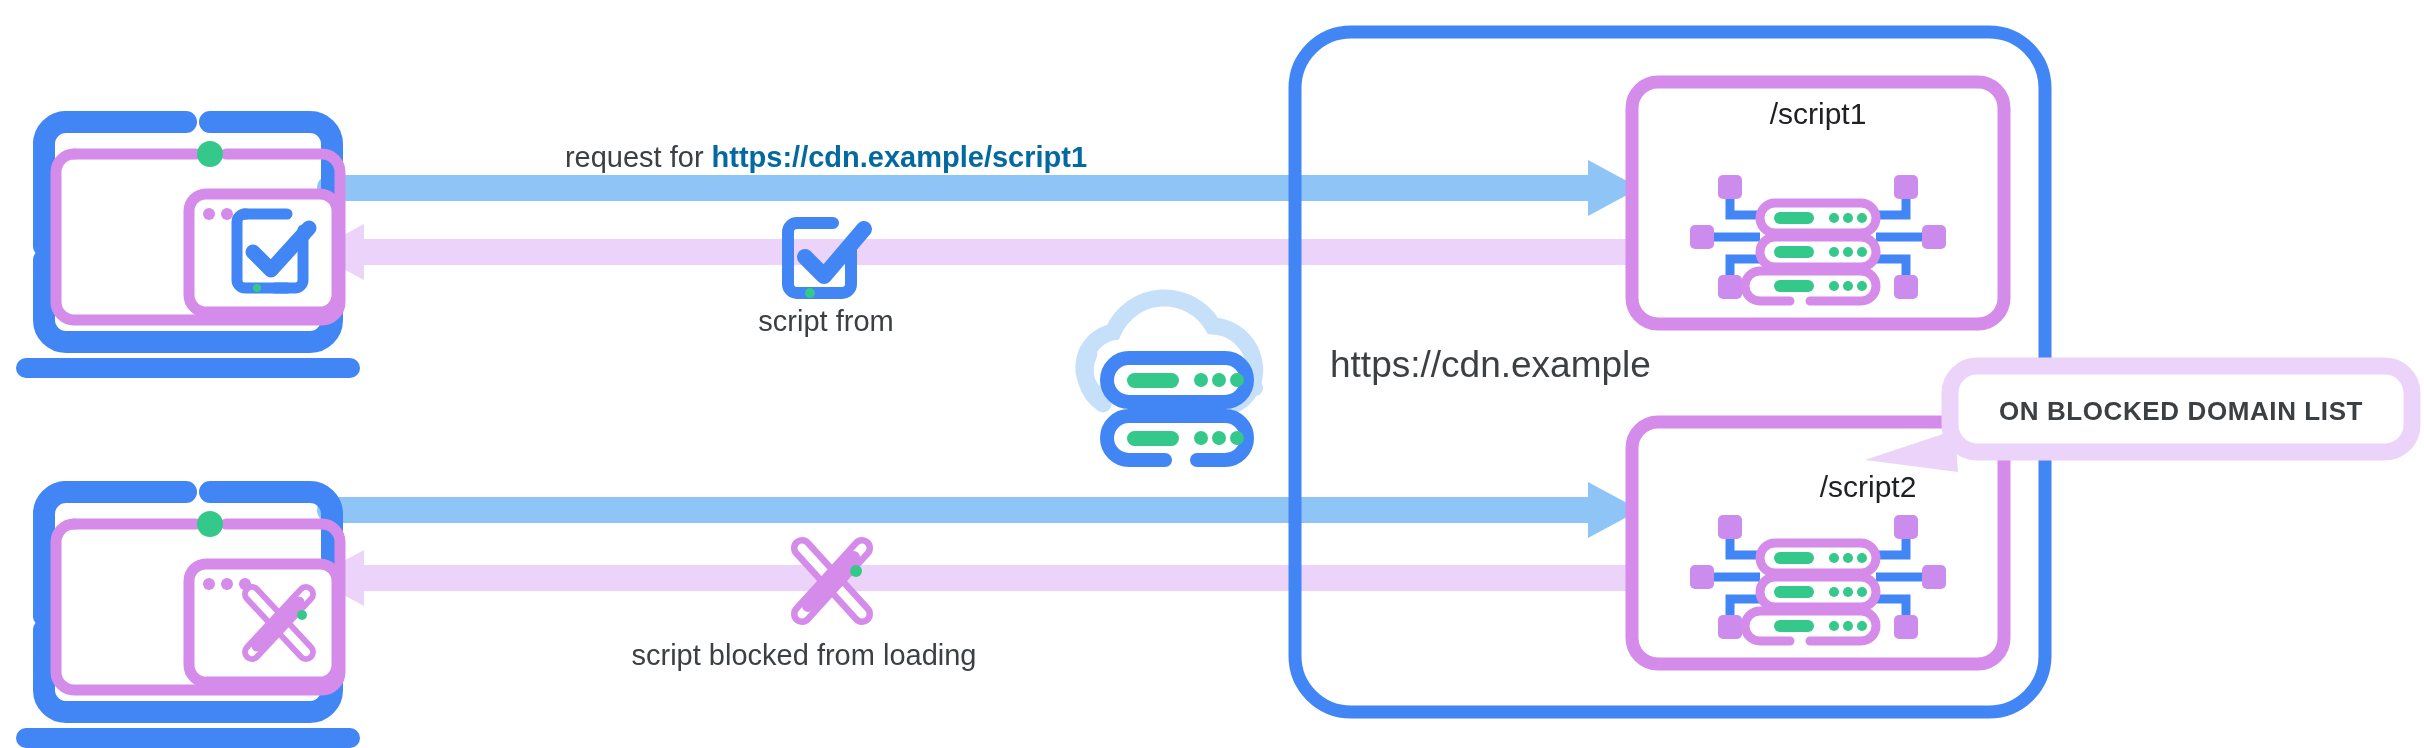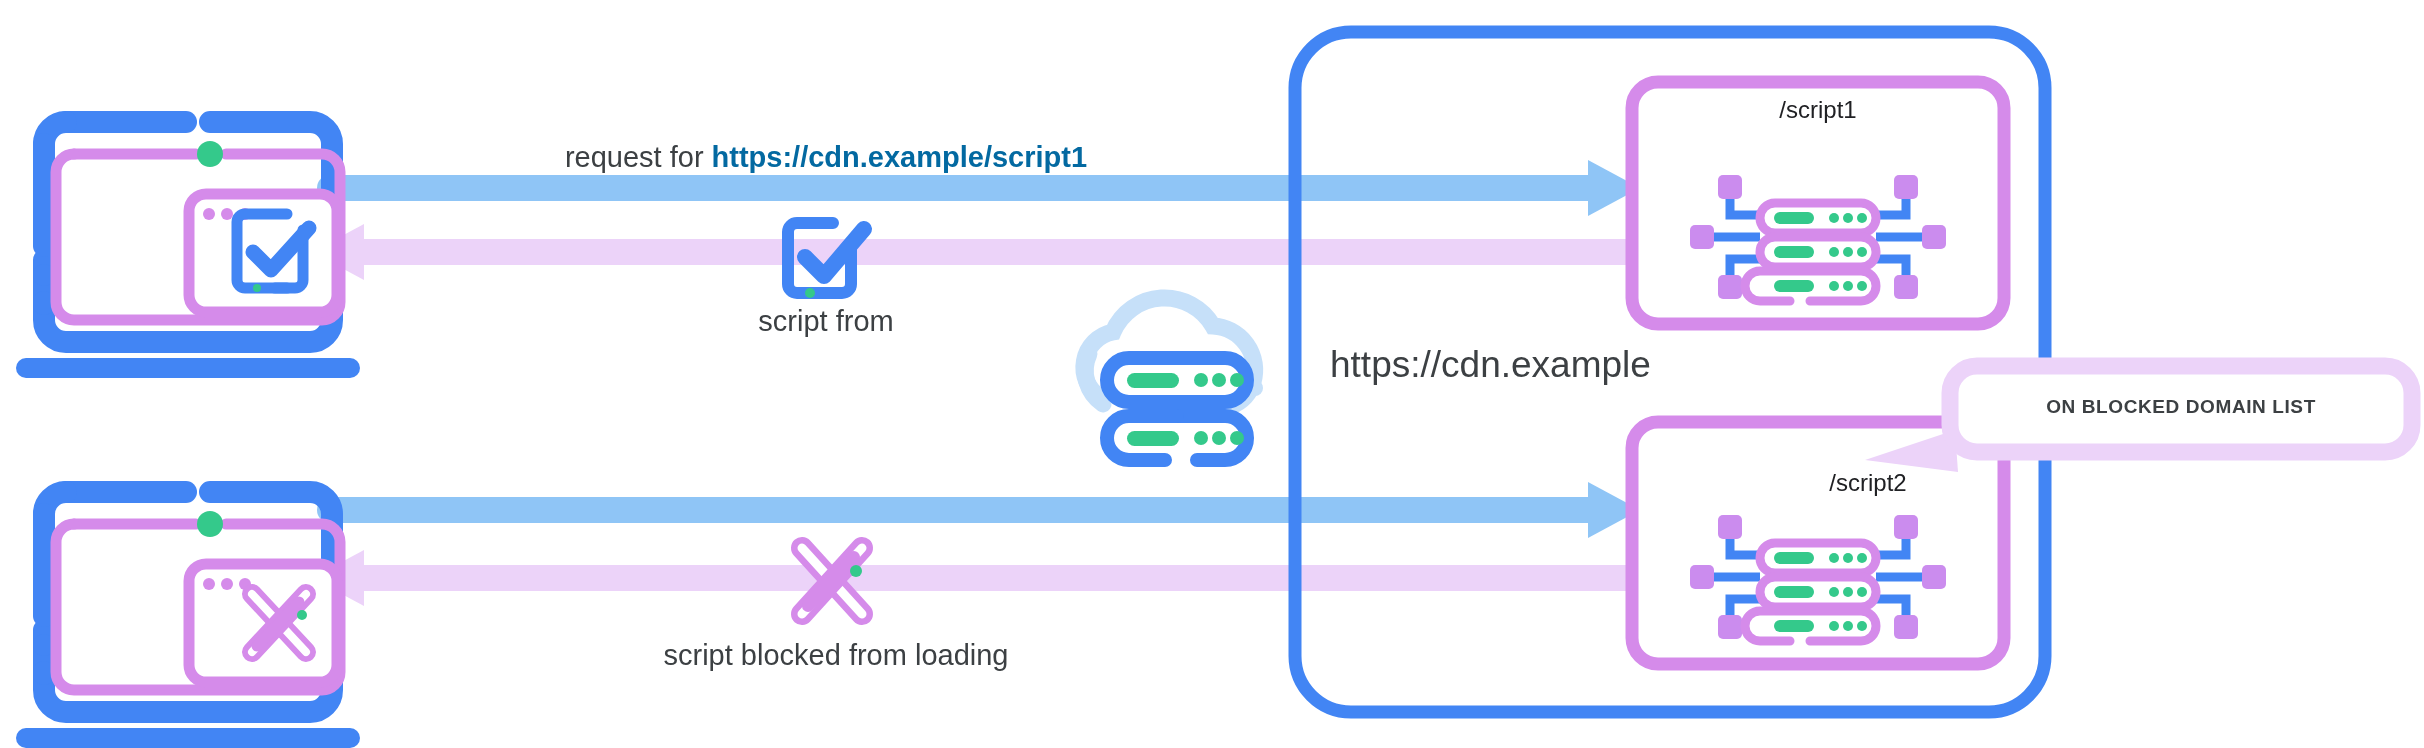--- a/index.html
+++ b/index.html
@@ -24,23 +24,23 @@
   .lbl{
     position:absolute;
     color:#3c4043;
     white-space:nowrap;
     line-height:1.1;
   }
   .lbl-request{ font-size:29px; }
   .lbl-request b{ font-weight:700; color:#0369a1; }
   .lbl-result{ font-size:29px; }
   .lbl-origin{ font-size:37px; color:#3c4043; }
-  .lbl-script{ font-size:24px; color:#202124; }
+  .lbl-script{ font-size:30px; color:#202124; }
   .lbl-callout{
-    font-size:19px;
+    font-size:26px;
     font-weight:700;
     letter-spacing:.6px;
     color:#3c4043;
     text-align:center;
   }
   .center{ transform:translateX(-50%); }
 </style>
 </head>
 <body>
 
@@ -239,19 +239,19 @@
     <span>request for </span><b>https://cdn.example/script1</b>
   </div>
 
   <div class="lbl lbl-result center" style="left:826px; top:306px;">script from</div>
 
   <div class="lbl lbl-script center" style="left:1818px; top:97px;">/script1</div>
 
   <div class="lbl lbl-origin" style="left:1330px; top:345px;">https://cdn.example</div>
 
 
-  <div class="lbl lbl-result center" style="left:836px; top:640px;">script blocked from loading</div>
+  <div class="lbl lbl-result center" style="left:804px; top:640px;">script blocked from loading</div>
 
   <div class="lbl lbl-script center" style="left:1868px; top:437px;margin-top:33px;">/script2</div>
 
   <div class="lbl lbl-callout center" style="left:2181px; top:397px;">ON BLOCKED DOMAIN LIST</div>
 
 </div>
 
 </body></html>

